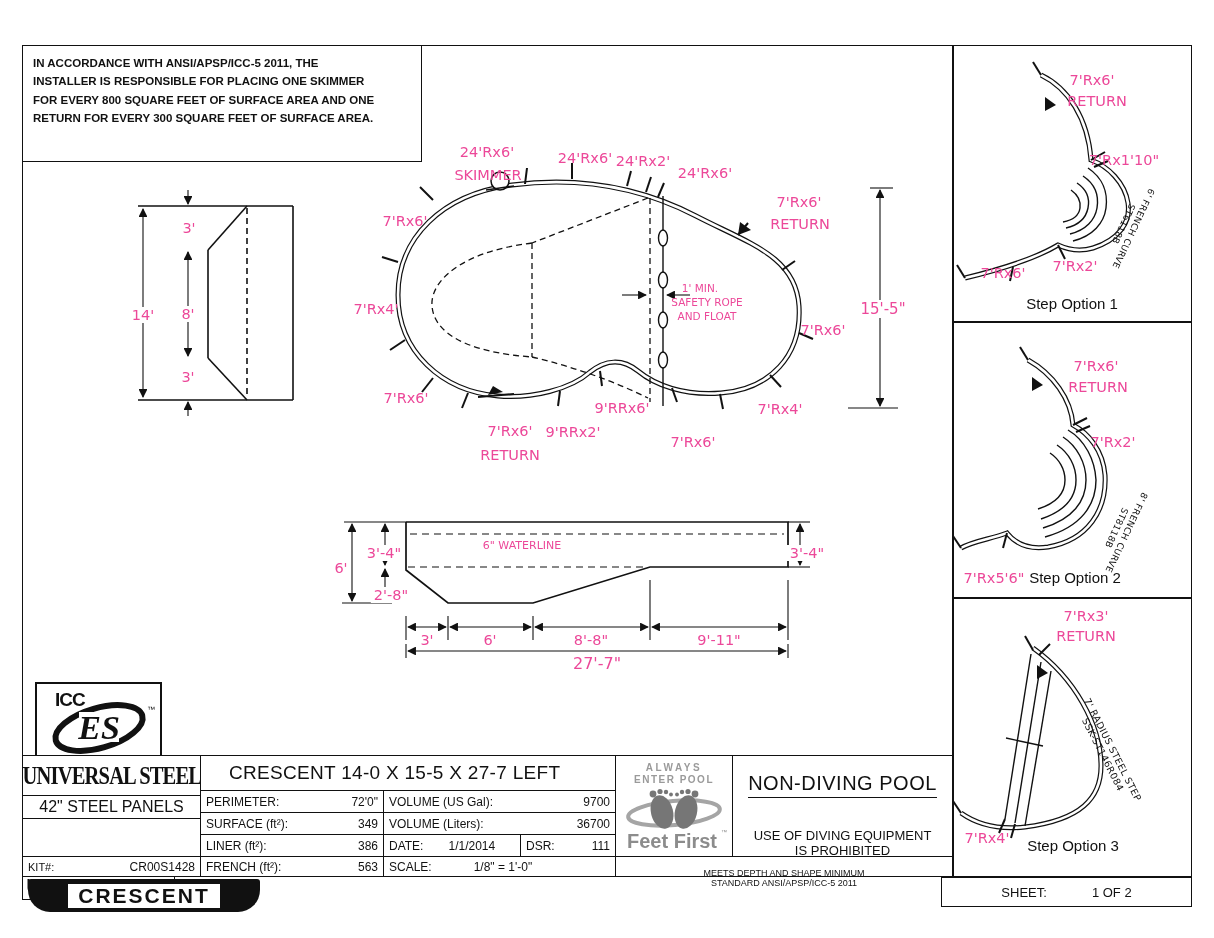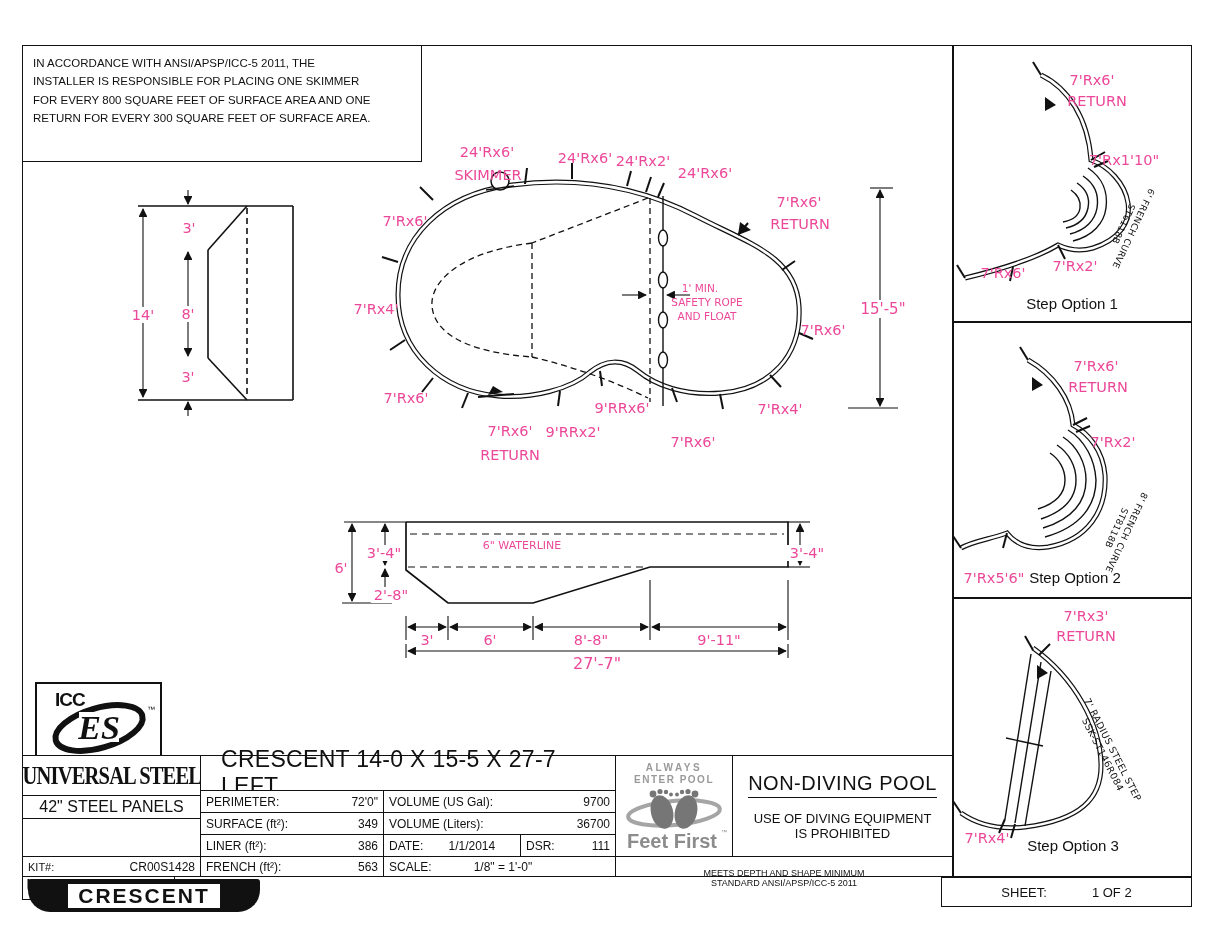--- a/index.html
+++ b/index.html
@@ -13,21 +13,21 @@
   .note{position:absolute;z-index:6;font-family:"DejaVu Sans",sans-serif;font-size:9px;
         letter-spacing:.4px;text-align:center;line-height:11px;white-space:nowrap;}
   .cap{position:absolute;transform:translate(-50%,-50%);font-family:"Liberation Sans",sans-serif;
        font-size:15px;white-space:nowrap;z-index:6;}
   svg{position:absolute;overflow:visible;z-index:3;}
   .cell{position:absolute;border:1px solid #111;box-sizing:border-box;background:#fff;
         display:flex;align-items:center;font-size:12px;padding:0 5px;}
   .cell .v{margin-left:auto;}
   .disc{position:absolute;left:22px;top:45px;width:400px;height:117px;border:1.5px solid #111;
         box-sizing:border-box;padding:8px 10px;font-size:11.5px;line-height:1.6;
-        white-space:pre-line;background:#fff;z-index:4;}
+        white-space:pre-line;background:#fff;z-index:4;font-weight:bold;}
 </style>
 </head>
 <body>
 
 <div id="sheet">
 
   <div class="box" style="left:22px;top:45px;width:931px;height:832px;"></div>
   <div class="box" style="left:953px;top:45px;width:239px;height:277px;"></div>
   <div class="box" style="left:953px;top:322px;width:239px;height:276px;"></div>
   <div class="box" style="left:953px;top:598px;width:239px;height:279px;"></div>
@@ -231,21 +231,21 @@
   </div>
   <div class="cell" style="left:22px;top:861px;width:153px;height:39px;padding:0;display:block;">
     <div style="font-size:10px;padding:1px 3px;">DWG#:</div>
     <div style="font-size:19.5px;padding:0 3px;letter-spacing:.2px;">USCR00S1428L14</div>
   </div>
   <div class="cell" style="left:22px;top:856px;width:179px;height:21px;font-size:11px;">
     <span>KIT#:</span>
     <span class="v" style="font-size:12px;">CR00S1428</span>
   </div>
 
-  <div class="cell" style="left:200px;top:755px;width:416px;height:36px;font-size:23px;padding-left:20px;letter-spacing:.3px;">
+  <div class="cell" style="left:200px;top:755px;width:416px;height:36px;font-size:19px;padding-left:28px;letter-spacing:.3px;">
     <span>CRESCENT 14-0 X 15-5 X 27-7 LEFT</span>
   </div>
   <div class="cell" style="left:200px;top:790px;width:184px;height:23px;">
     <span>PERIMETER:</span>
     <span class="v">72'0"</span>
   </div>
   <div class="cell" style="left:383px;top:790px;width:233px;height:23px;">
     <span>VOLUME (US Gal):</span>
     <span class="v">9700</span>
   </div>
@@ -295,21 +295,21 @@
           <circle cx="64" cy="34" r="2.2"></circle>
           <circle cx="59" cy="36.5" r="1.9"></circle>
       </g>
       <text x="54" y="90" text-anchor="middle" font-size="20" font-weight="bold" fill="#8c8c8c" font-family="Liberation Sans,sans-serif">Feet First</text>
       <text x="103" y="76" font-size="6" fill="#8c8c8c">™</text>
     </svg>
   </div>
 
   <div class="cell" style="left:732px;top:755px;width:221px;height:102px;padding:3px;display:block;text-align:center;">
     <div style="display:inline-block;margin-top:13px;font-size:20px;letter-spacing:.5px;border-bottom:1.5px solid #111;padding-bottom:2px;">NON-DIVING POOL</div>
-    <div style="margin-top:13px;font-size:13px;">USE OF DIVING EQUIPMENT</div>
+    <div style="margin-top:30px;font-size:13px;">USE OF DIVING EQUIPMENT</div>
     <div style="margin-top:0;font-size:13px;">IS PROHIBITED</div>
   </div>
   <div class="cell" style="left:615px;top:856px;width:338px;height:21px;display:block;text-align:center;font-size:9px;line-height:10px;padding-top:11px;">
     <div>MEETS DEPTH AND SHAPE MINIMUM</div>
     <div>STANDARD ANSI/APSP/ICC-5 2011</div>
   </div>
 
   <div style="position:absolute;left:28px;top:879px;width:232px;height:33px;background:#111;border-radius:3px 3px 22px 22px;display:flex;align-items:center;justify-content:center;z-index:5;">
     <div style="background:#fff;border:1.5px solid #111;padding:0 10px;font-weight:900;font-size:21px;letter-spacing:2px;line-height:24px;">CRESCENT</div>
   </div>

